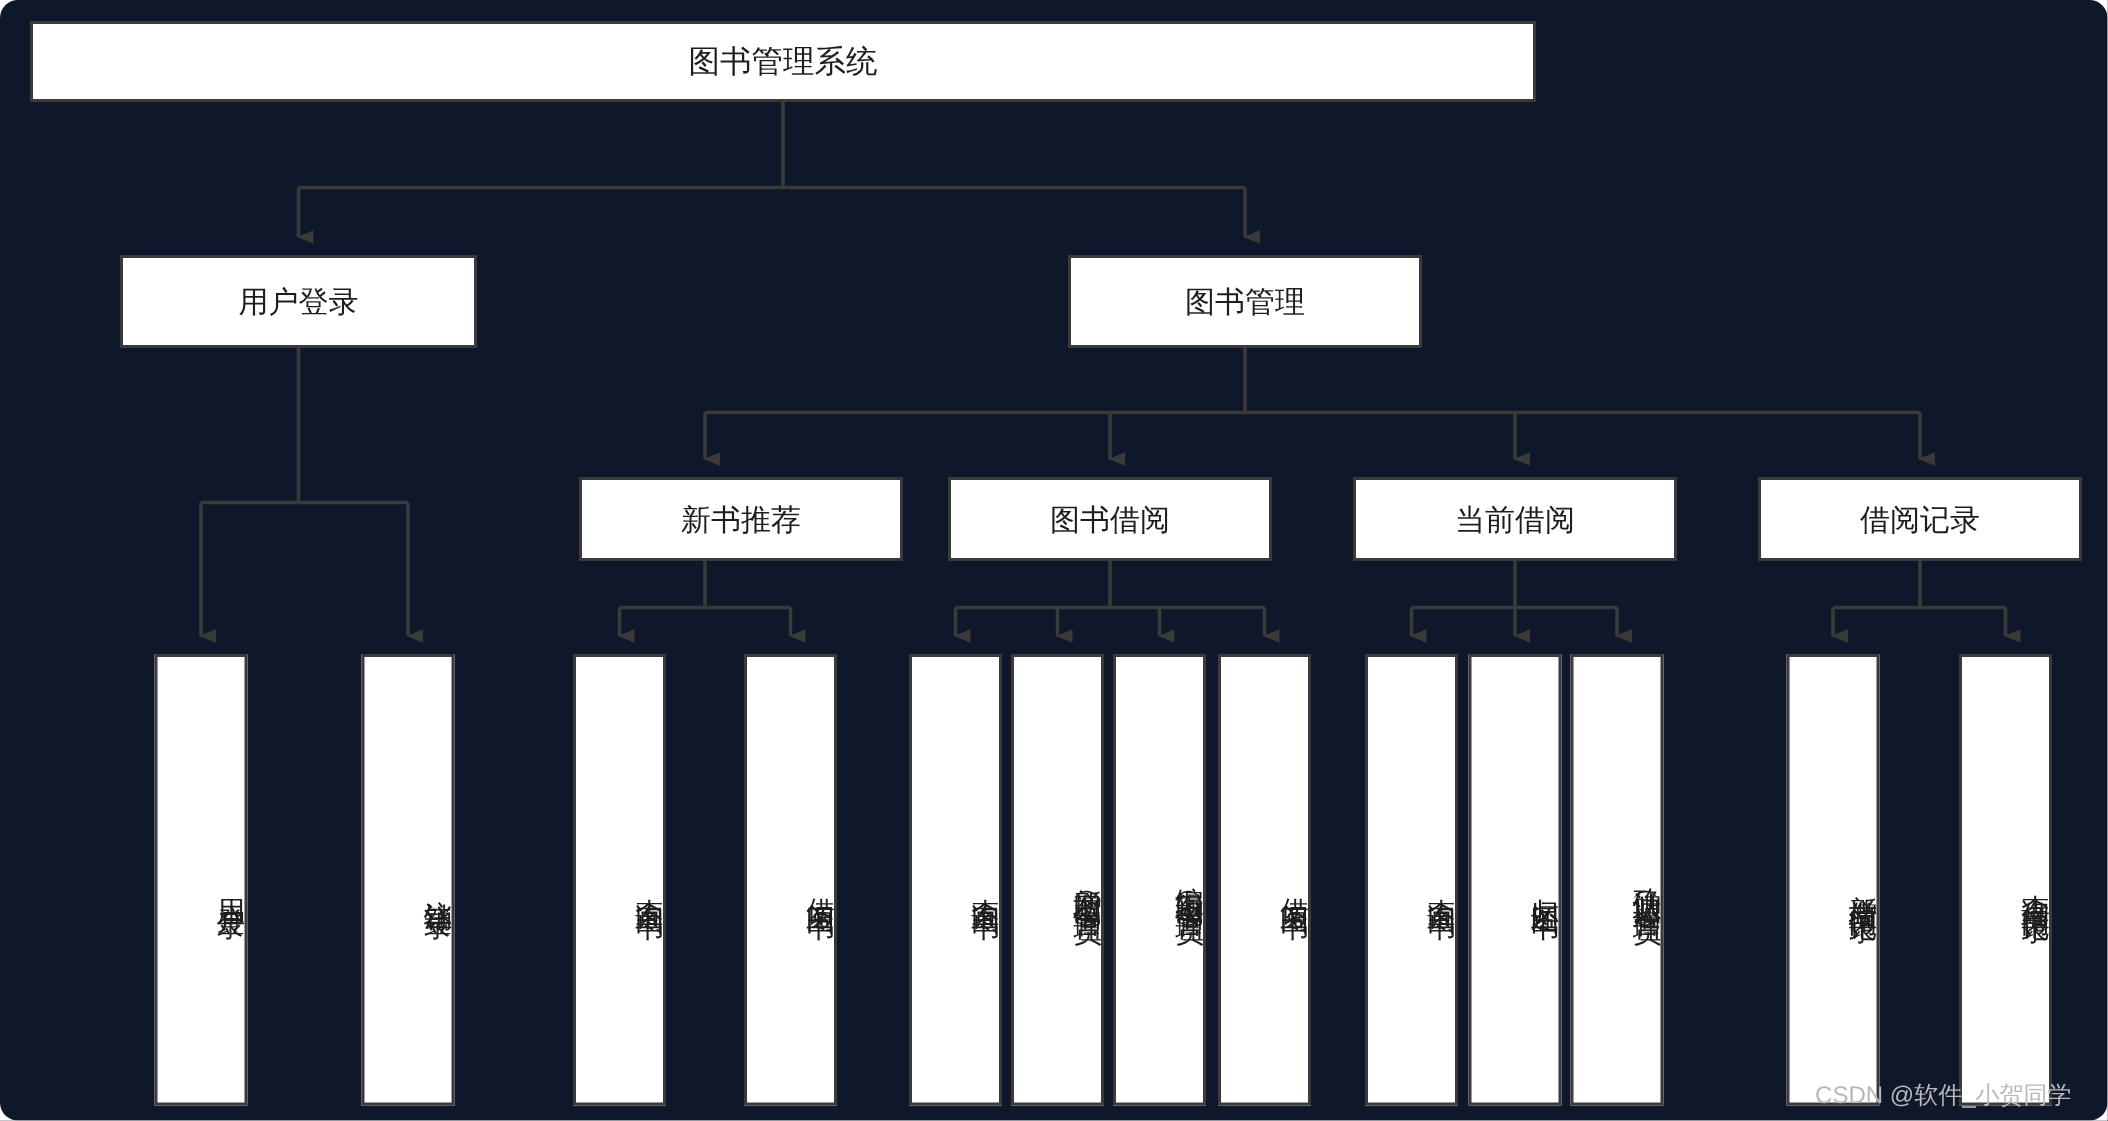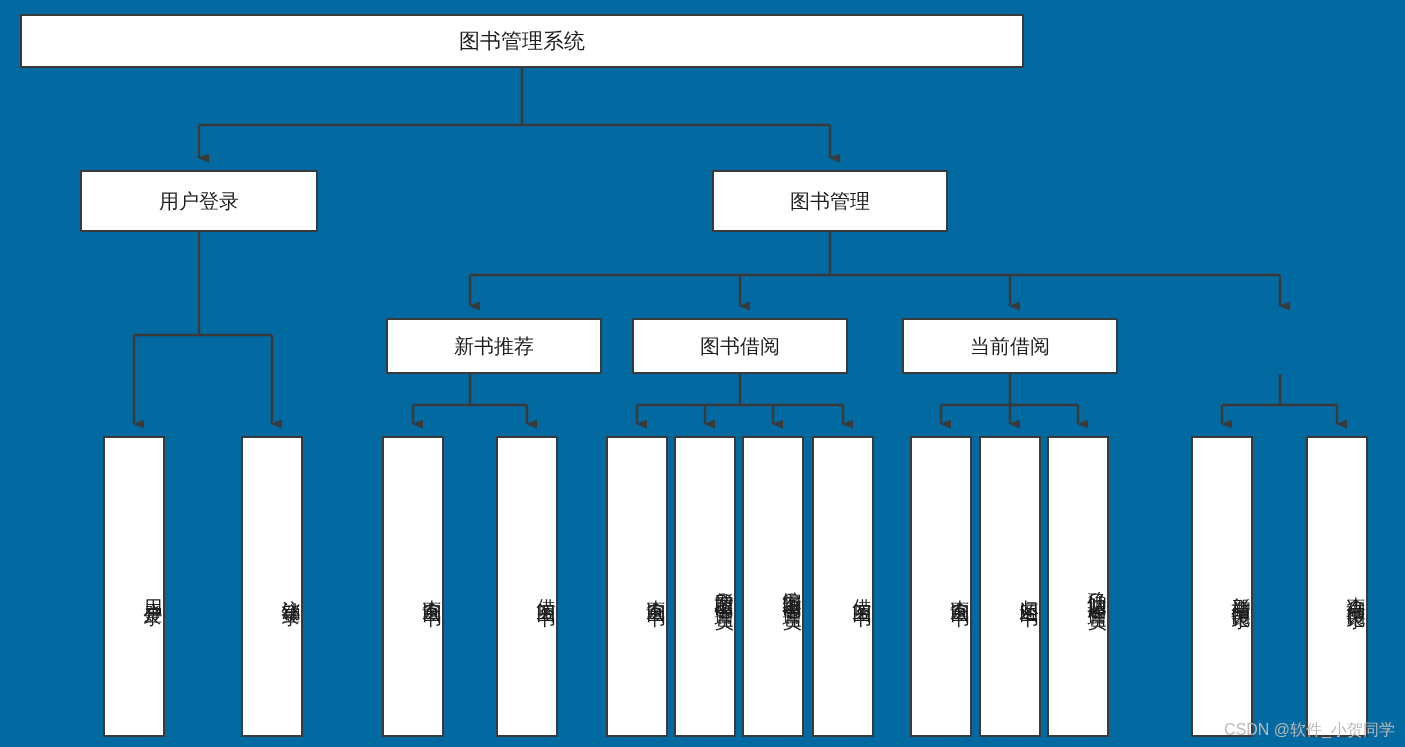--- a/index.html
+++ b/index.html
@@ -8,22 +8,23 @@
     background: #ffffff;
   }
   body {
     font-family: "Liberation Sans", "DejaVu Sans", sans-serif;
     color: #1a1a1a;
   }
   #canvas {
     position: relative;
     width: 1405px;
     height: 747px;
-    background: #0369a1;
+    background: #0f172a;
     overflow: hidden;
+    border-radius: 12px;
   }
   svg.connectors {
     position: absolute;
     left: 0;
     top: 0;
     width: 1405px;
     height: 747px;
     pointer-events: none;
   }
   .node {
@@ -57,21 +58,21 @@
     padding-top: 6px;
     line-height: 1;
   }
   .node.leaf .vtext {
     writing-mode: vertical-rl;
     text-orientation: upright;
     display: block;
   }
   .watermark {
     position: absolute;
-    right: 10px;
+    right: 24px;
     bottom: 6px;
     font-size: 16px;
     color: #b9b9b9;
     white-space: nowrap;
     z-index: 3;
   }
 </style>
 </head>
 <body>
 
@@ -147,20 +148,23 @@
   </div>
 
   <div class="node level3" style="left:902px; top:318px; width:216px; height:56px;">
     <span>当前借阅</span>
   </div>
 
   <div class="node level3" style="left:632px; top:318px; width:216px; height:56px;">
     <span>图书借阅</span>
   </div>
 
+  <div class="node level3" style="left:1172px; top:318px; width:216px; height:56px;">
+    <span>借阅记录</span>
+  </div>
 
   <div class="node leaf" style="left:103px; top:436px; width:62px; height:301px;">
     <span class="vtext">用户登录</span>
   </div>
 
   <div class="node leaf" style="left:241px; top:436px; width:62px; height:301px;">
     <span class="vtext">注销登录</span>
   </div>
 
   <div class="node leaf" style="left:382px; top:436px; width:62px; height:301px;">

